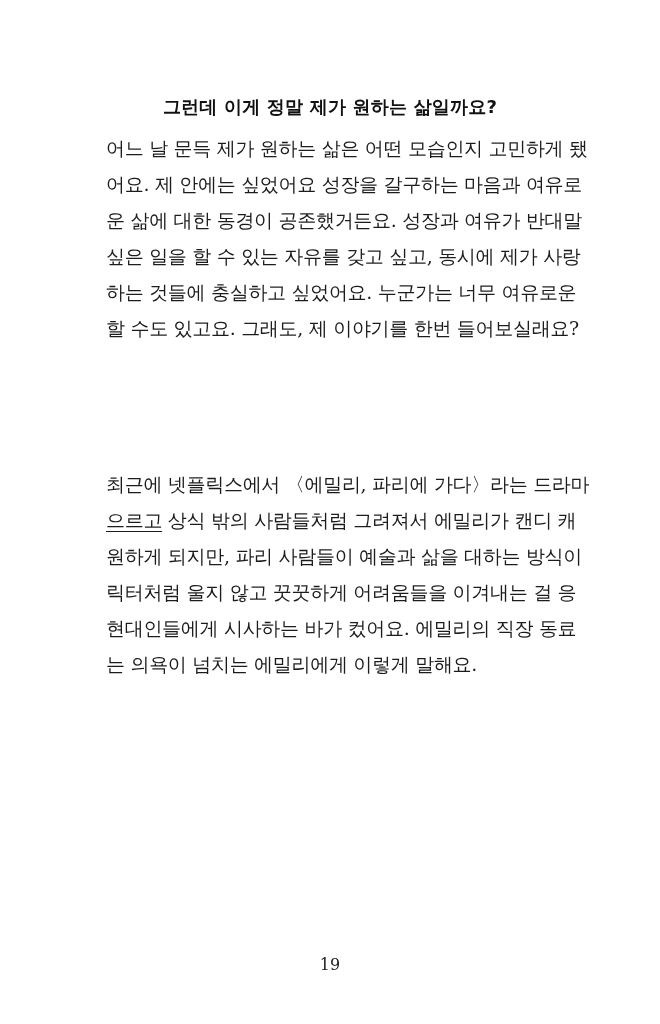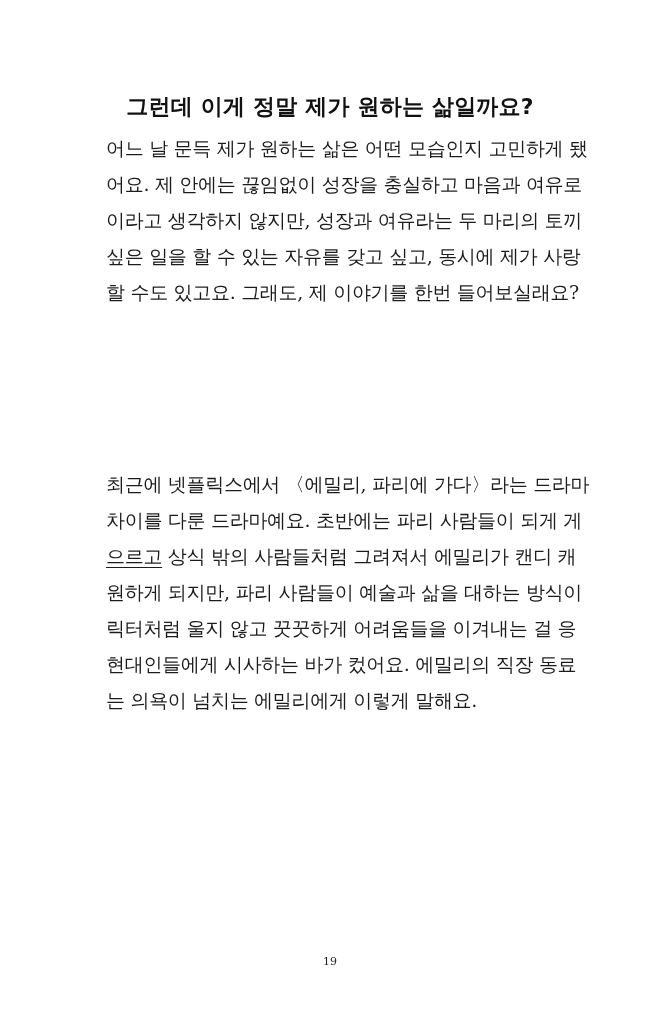--- a/index.html
+++ b/index.html
@@ -22,21 +22,21 @@
       height: 1024px;
     }
     .title {
       position: absolute;
       left: 0;
       width: 660px;
       top: 93px;
       text-align: center;
       font-family: "DejaVu Sans", "Liberation Sans", sans-serif;
       font-weight: bold;
-      font-size: 22px;
+      font-size: 18px;
       line-height: 28px;
       letter-spacing: 0.2px;
       color: #111111;
     }
     .paragraph {
       position: absolute;
       left: 106px;
       width: 452px;
     }
     .line {
@@ -60,42 +60,42 @@
     }
     #p1 { top: 130px; }
     #p2 { top: 466px; }
     .page-number {
       position: absolute;
       left: 0;
       width: 660px;
       top: 955px;
       text-align: center;
       font-family: "DejaVu Serif", "Liberation Serif", serif;
-      font-size: 11px;
+      font-size: 16px;
       color: #222222;
     }
   </style>
 </head>
 <body>
 
 <div class="page">
 
   <div class="title">그런데 이게 정말 제가 원하는 삶일까요?</div>
 
   <div class="paragraph" id="p1">
     <span class="line">어느 날 문득 제가 원하는 삶은 어떤 모습인지 고민하게 됐</span>
-    <span class="line">어요. 제 안에는 끊임없이 성장을 충실하고 마음과 여유로</span>
-    <span class="line">이라고 생각하지 않지만, 성장과 여유라는 두 마리의 토끼</span>
+    <span class="line">어요. 제 안에는 싶었어요 성장을 갈구하는 마음과 여유로</span>
+    <span class="line">운 삶에 대한 동경이 공존했거든요. 성장과 여유가 반대말</span>
     <span class="line">싶은 일을 할 수 있는 자유를 갖고 싶고, 동시에 제가 사랑</span>
+    <span class="line">하는 것들에 충실하고 싶었어요. 누군가는 너무 여유로운</span>
     <span class="line last">할 수도 있고요. 그래도, 제 이야기를 한번 들어보실래요?</span>
   </div>
 
   <div class="paragraph" id="p2">
     <span class="line">최근에 넷플릭스에서 〈에밀리, 파리에 가다〉라는 드라마</span>
-    <span class="line">차이를 다룬 드라마예요. 초반에는 파리 사람들이 되게 게</span>
     <span class="line"><span class="u">으르고</span><span> 상식 밖의 사람들처럼 그려져서 에밀리가 캔디 캐</span></span>
     <span class="line">원하게 되지만, 파리 사람들이 예술과 삶을 대하는 방식이</span>
     <span class="line">릭터처럼 울지 않고 꿋꿋하게 어려움들을 이겨내는 걸 응</span>
     <span class="line">현대인들에게 시사하는 바가 컸어요. 에밀리의 직장 동료</span>
     <span class="line last">는 의욕이 넘치는 에밀리에게 이렇게 말해요.</span>
   </div>
 
   <div class="page-number">19</div>
 
 </div>

